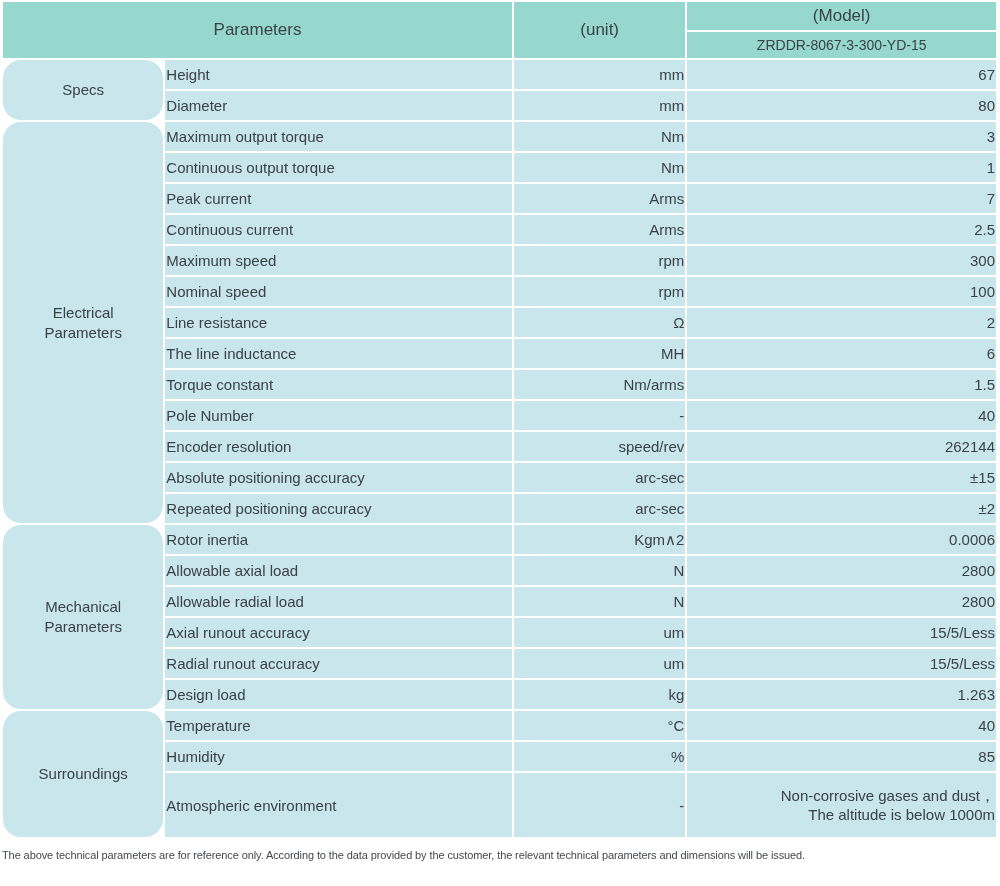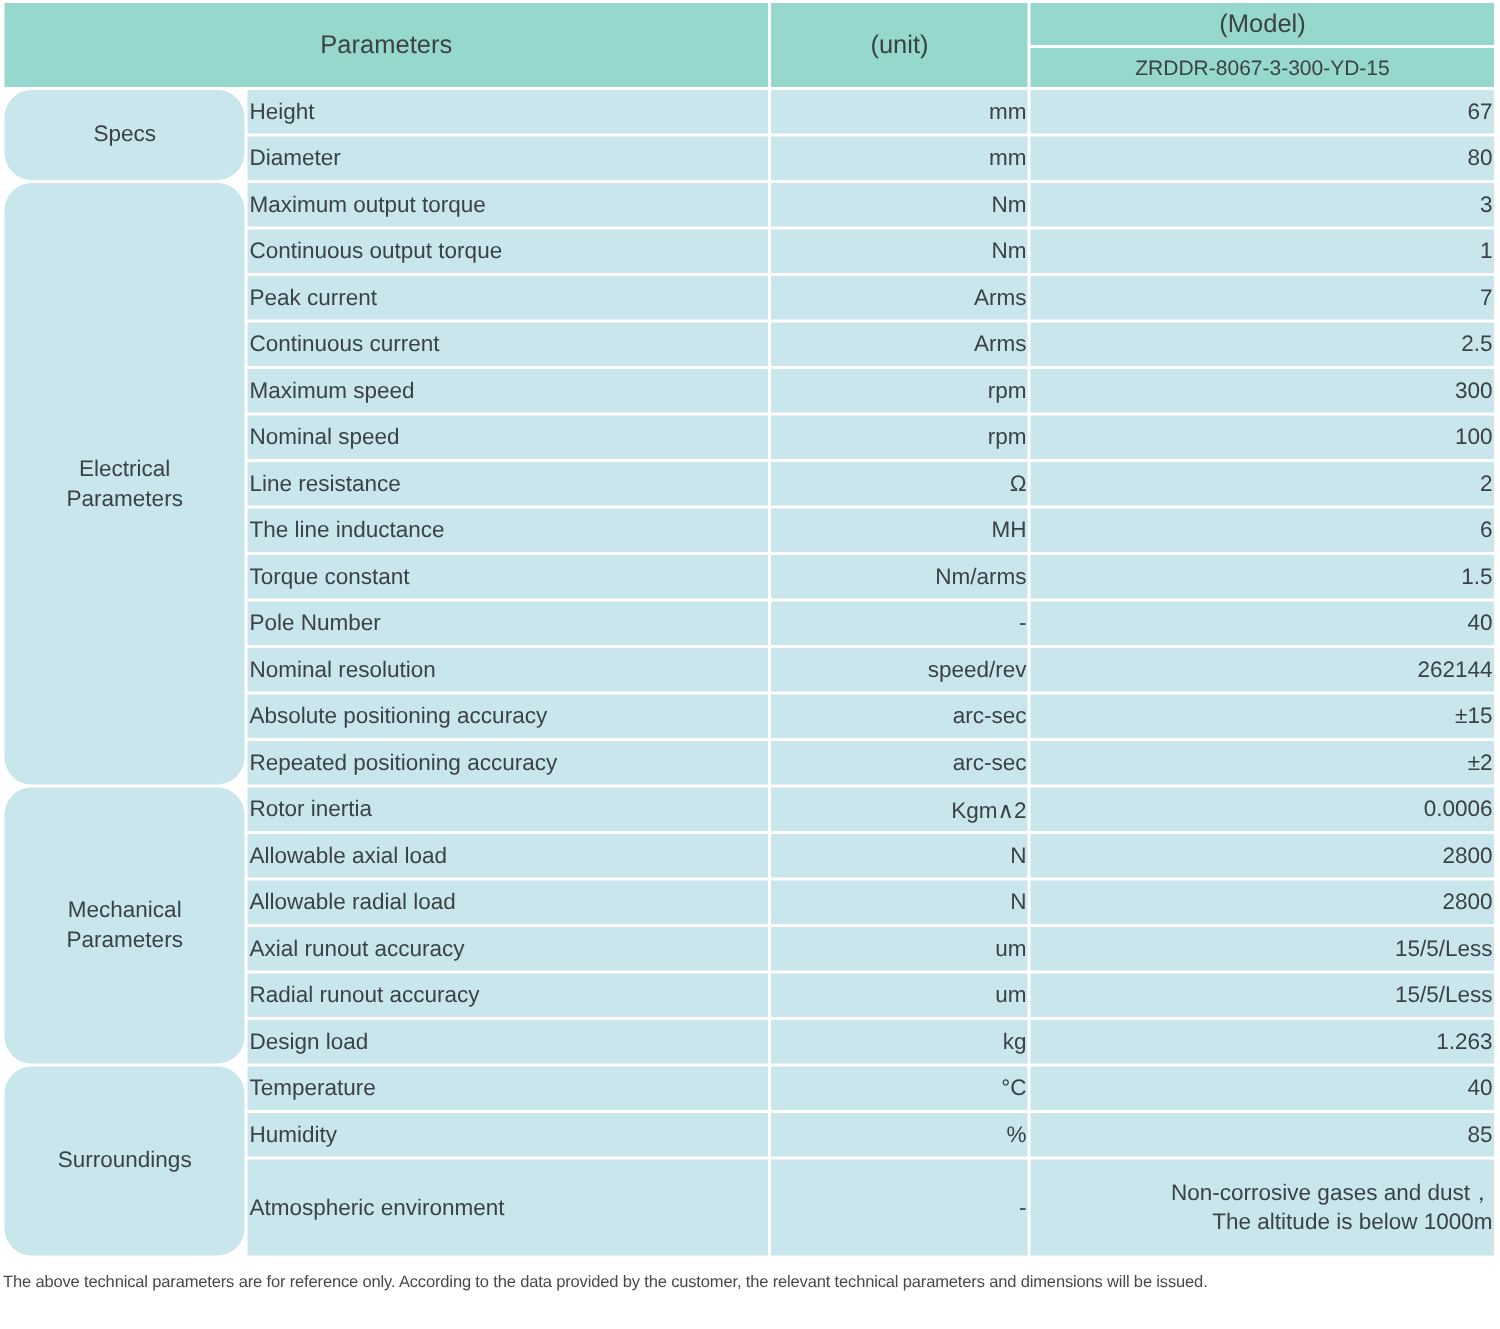--- a/index.html
+++ b/index.html
@@ -153,21 +153,21 @@
         <td class="param-cell">Torque constant</td>
         <td class="unit-cell">Nm/arms</td>
         <td class="value-cell">1.5</td>
       </tr>
       <tr>
         <td class="param-cell">Pole Number</td>
         <td class="unit-cell">-</td>
         <td class="value-cell">40</td>
       </tr>
       <tr>
-        <td class="param-cell">Nominal resolution</td>
+        <td class="param-cell">Encoder resolution</td>
         <td class="unit-cell">speed/rev</td>
         <td class="value-cell">262144</td>
       </tr>
       <tr>
         <td class="param-cell">Absolute positioning accuracy</td>
         <td class="unit-cell">arc-sec</td>
         <td class="value-cell">±15</td>
       </tr>
       <tr>
         <td class="param-cell">Repeated positioning accuracy</td>

